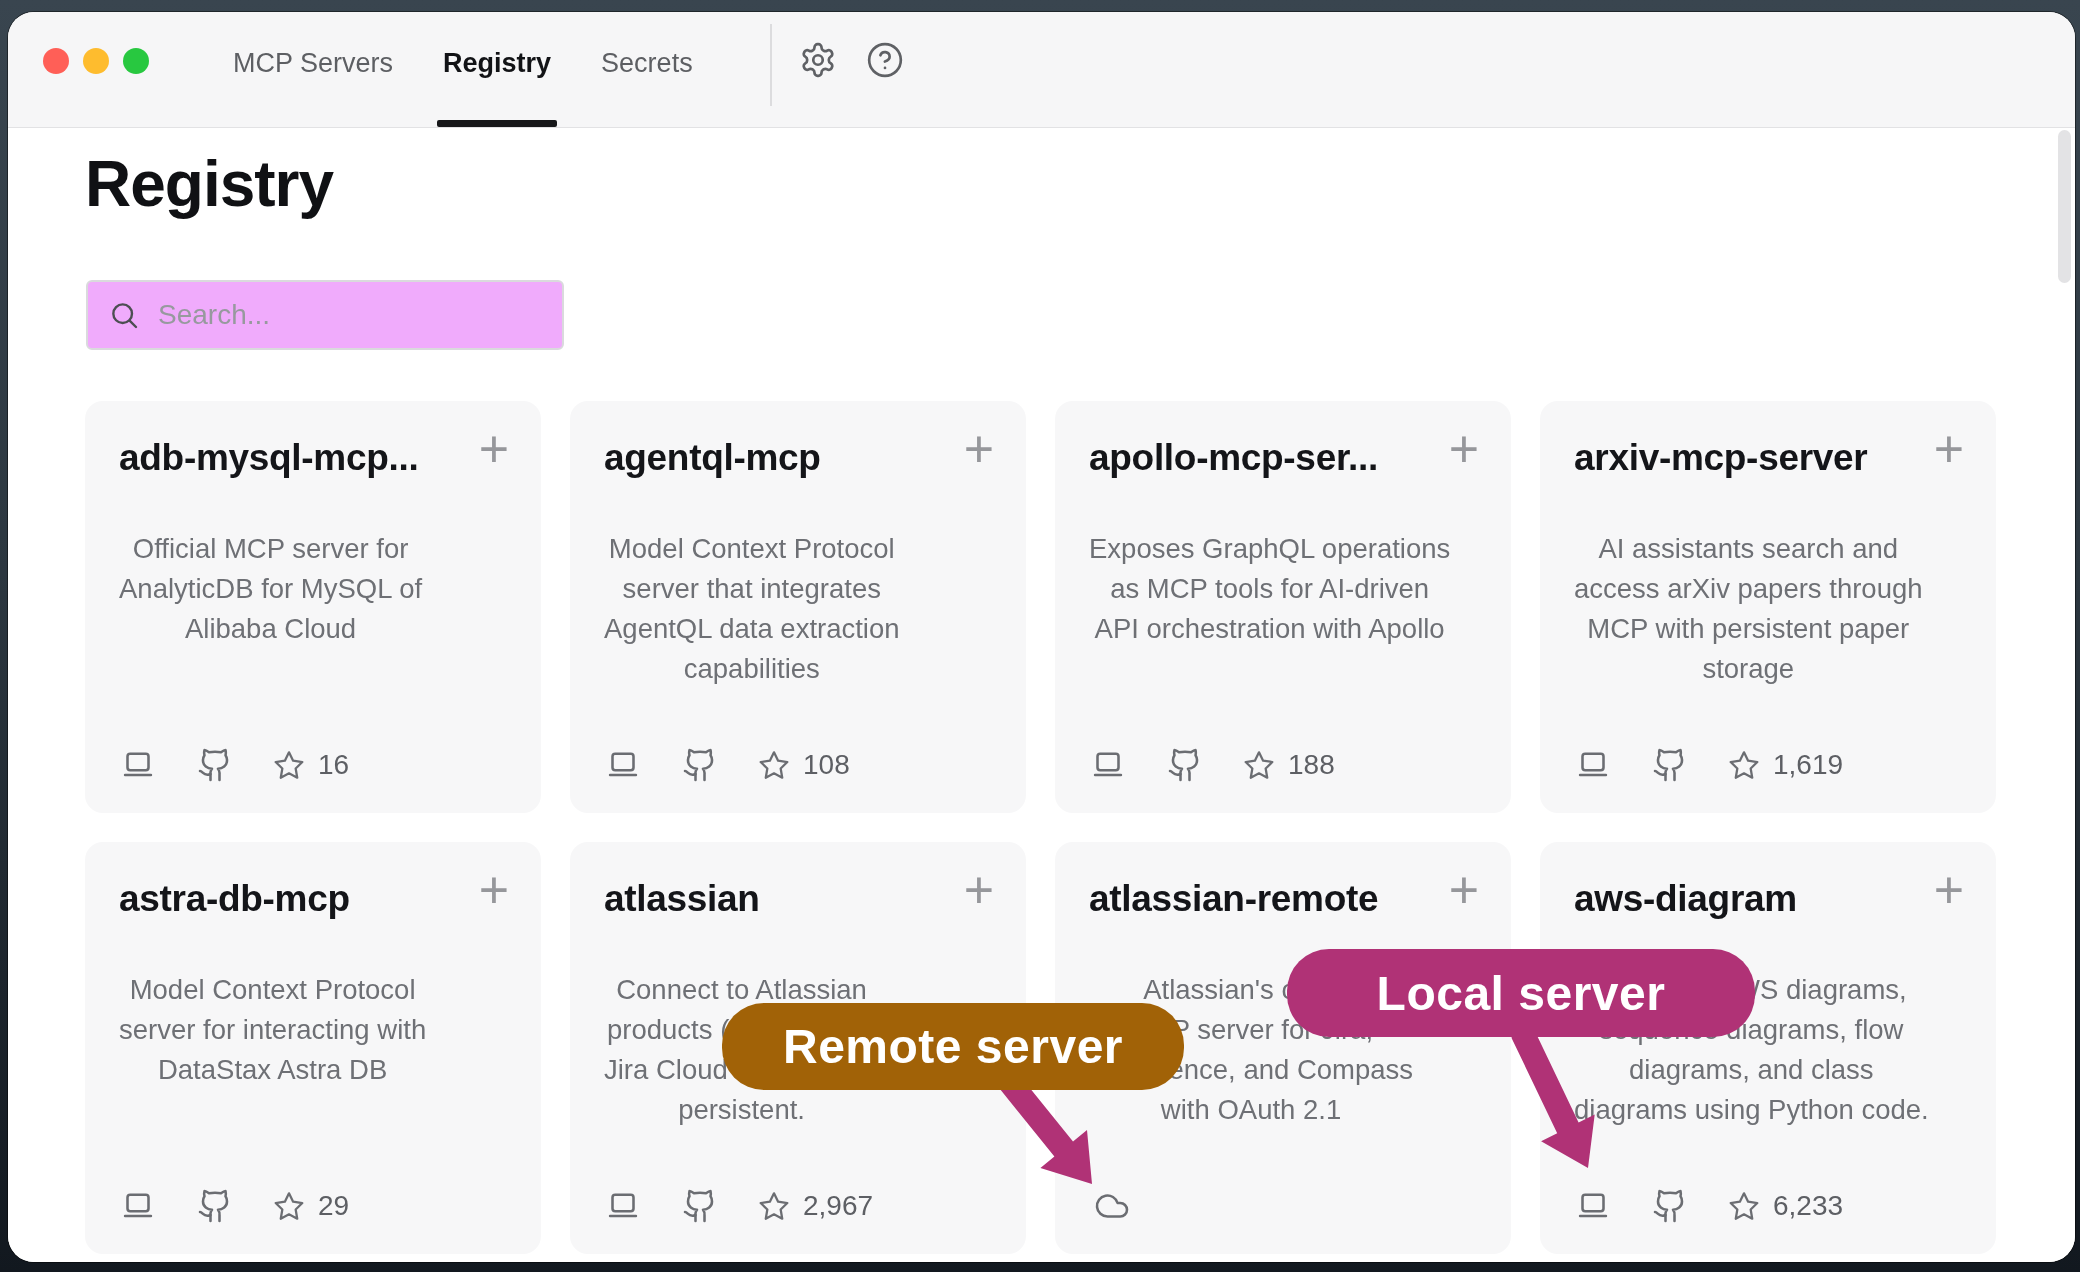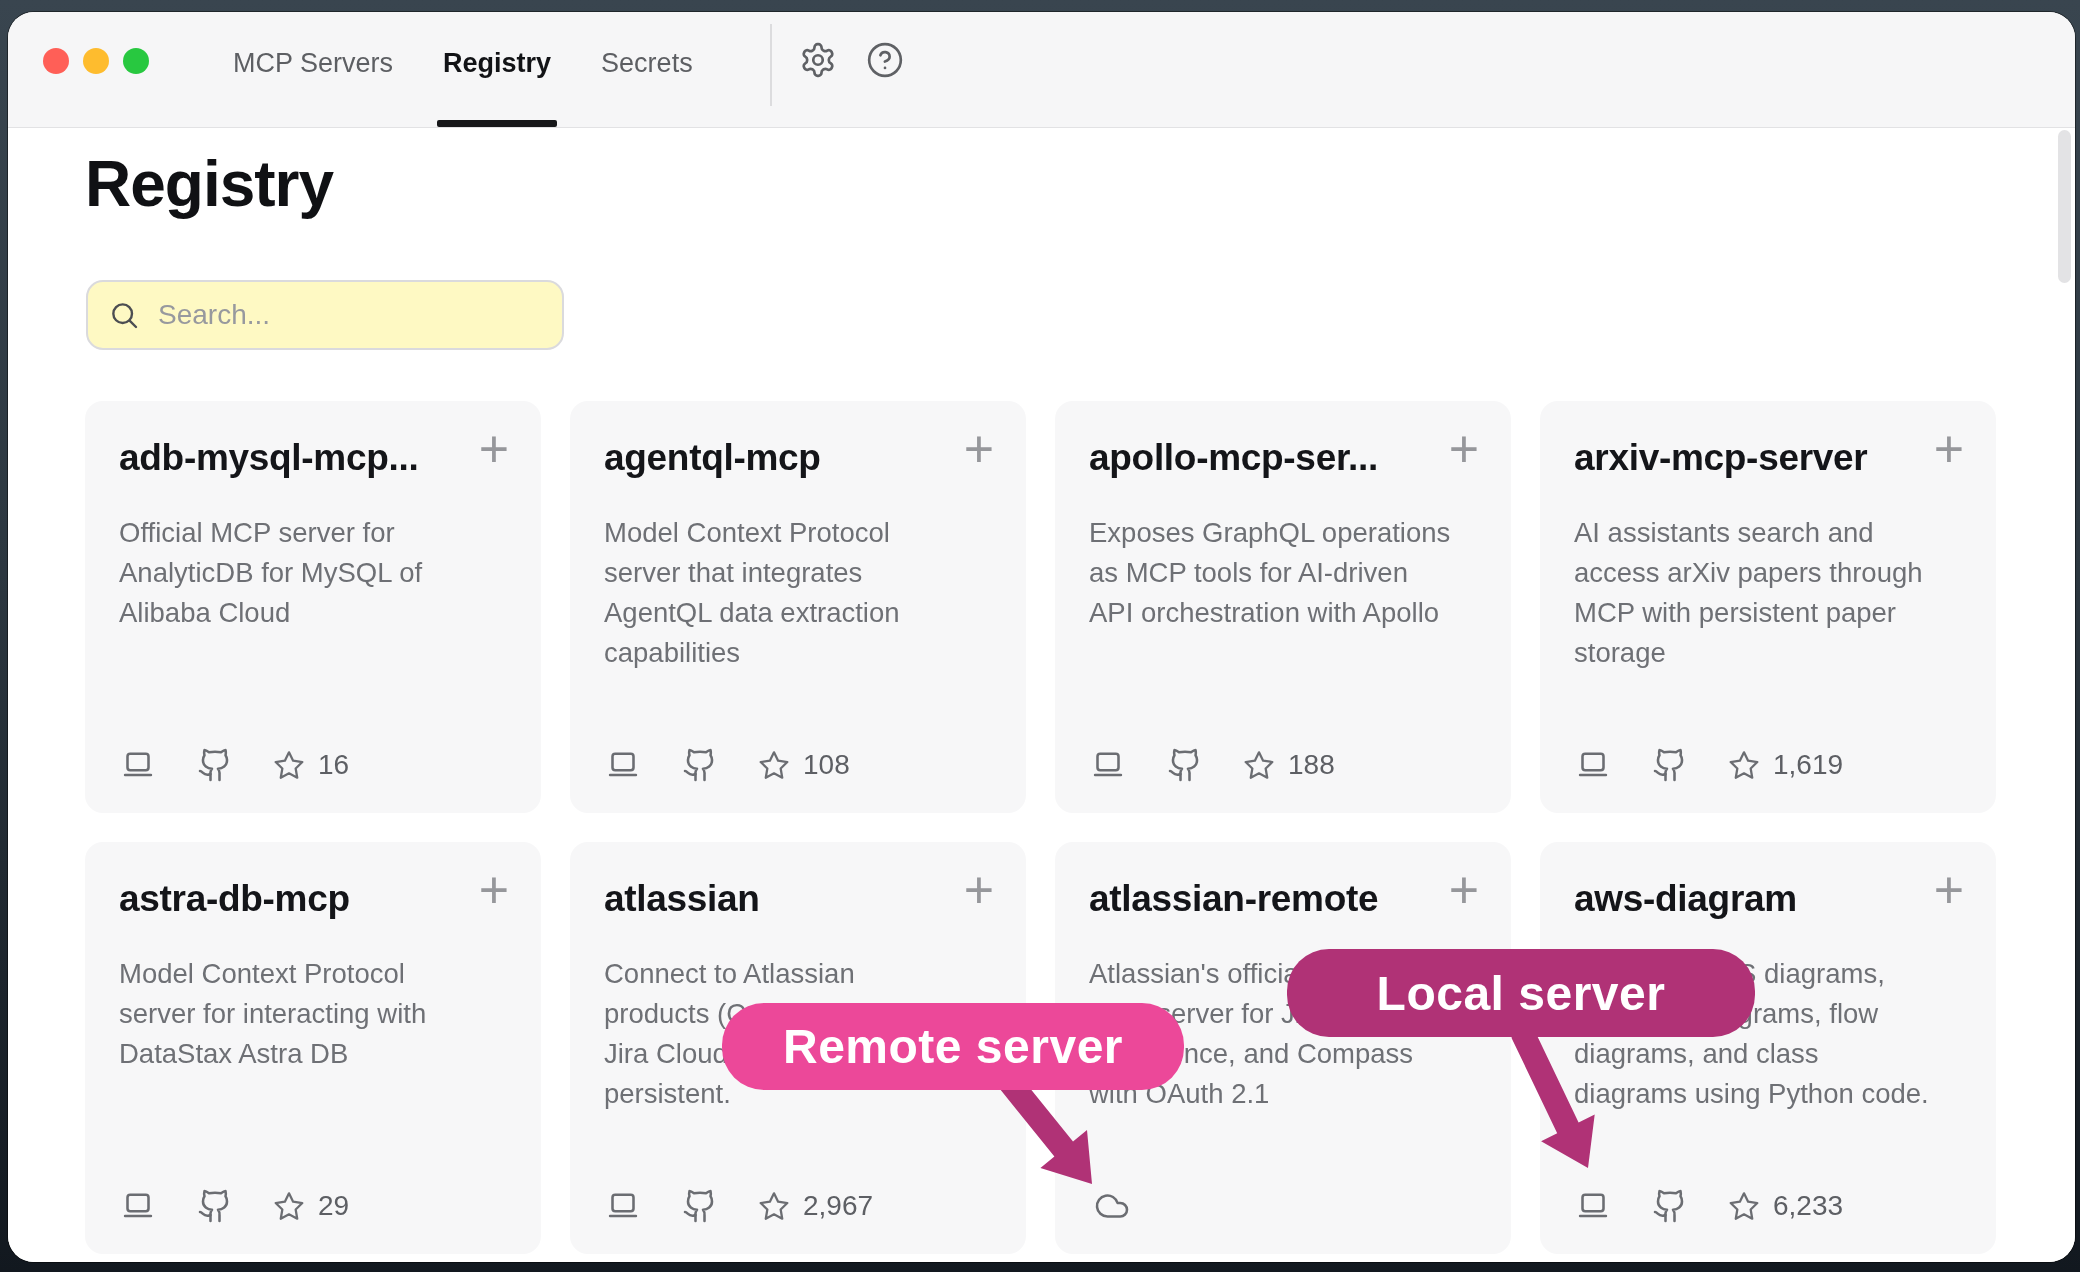--- a/index.html
+++ b/index.html
@@ -41,21 +41,21 @@
   }
   .tb-btn svg{stroke:#5f6165;}
   
   .content{position:absolute;left:0;top:116px;width:100%;height:1134px;background:#fff;}
   h1.page-title{
     position:absolute;left:77px;top:14px;margin:0;
     font-size:64px;line-height:84px;font-weight:800;letter-spacing:-1px;color:#101114;
   }
   .searchbox{
     position:absolute;left:78px;top:152px;width:478px;height:70px;box-sizing:border-box;
-    border:2px solid #dadadd;border-radius:17px;background:#fef9c3;
+    border:2px solid #dadadd;border-radius:6px;background:#f0abfc;
     display:flex;align-items:center;padding:0 20px;gap:16px;
   }
   .searchbox svg{flex:0 0 auto;stroke:#4c4e52;}
   .searchbox input{
     border:none;outline:none;flex:1;font-size:28px;color:#333;background:transparent;
     font-family:"Liberation Sans","DejaVu Sans",sans-serif;
   }
   .searchbox input::placeholder{color:#97999e;}
   .grid{
     position:absolute;left:77px;top:273px;
@@ -65,21 +65,21 @@
   .card{position:relative;background:#f7f7f8;border-radius:18px;}
   .card-title{
     position:absolute;left:34px;top:36px;max-width:330px;
     font-size:37px;font-weight:700;letter-spacing:-.3px;color:#141519;white-space:nowrap;
   }
   .card-plus{
     position:absolute;right:24px;top:22px;border:none;background:transparent;padding:0 8px;
     font-size:52px;font-weight:400;color:#96979b;line-height:1;cursor:pointer;
     font-family:"Liberation Sans","DejaVu Sans",sans-serif;
   }
-  .card-desc{position:absolute;left:34px;top:112px;}
+  .card-desc{position:absolute;left:34px;top:128px;text-align:center;}
   .card-desc div{font-size:27.5px;line-height:40px;color:#6e7075;white-space:nowrap;}
   .card-stats{
     position:absolute;left:34px;top:342px;height:44px;
     display:flex;align-items:center;gap:40px;justify-content:flex-end;
   }
   .card-stats svg{stroke:#6b6d72;}
   .stat-star{display:flex;align-items:center;gap:13px;}
   .star-count{font-size:28px;color:#5d5f64;}
   .scroll-thumb{
     position:absolute;left:2050px;top:118px;width:13px;height:153px;
@@ -397,16 +397,16 @@
 </div>
   </div>
 
   <div class="scroll-thumb"></div>
 
   <svg class="arrow-layer">
     <polygon fill="#b03276" points="990.7,1075.5 1046.4,1144.5 1032.4,1155.9 1084,1172 1079,1118.1 1065,1129.5 1009.3,1060.5"></polygon>
     <polygon fill="#b03276" points="1503.3,1025.4 1549.2,1121.2 1533.1,1129.2 1580,1156 1586.7,1102.4 1570.6,1110.4 1524.7,1014.6"></polygon>
   </svg>
 
-  <div class="callout" style="left:714px;top:991px;width:462px;height:87px;background:#ec4899;">Remote server</div>
+  <div class="callout" style="left:714px;top:991px;width:462px;height:87px;background:#a16207;">Remote server</div>
   <div class="callout" style="left:1279px;top:937px;width:468px;height:88px;background:#b03276;">Local server</div>
 
 </div>
 
 </body></html>

